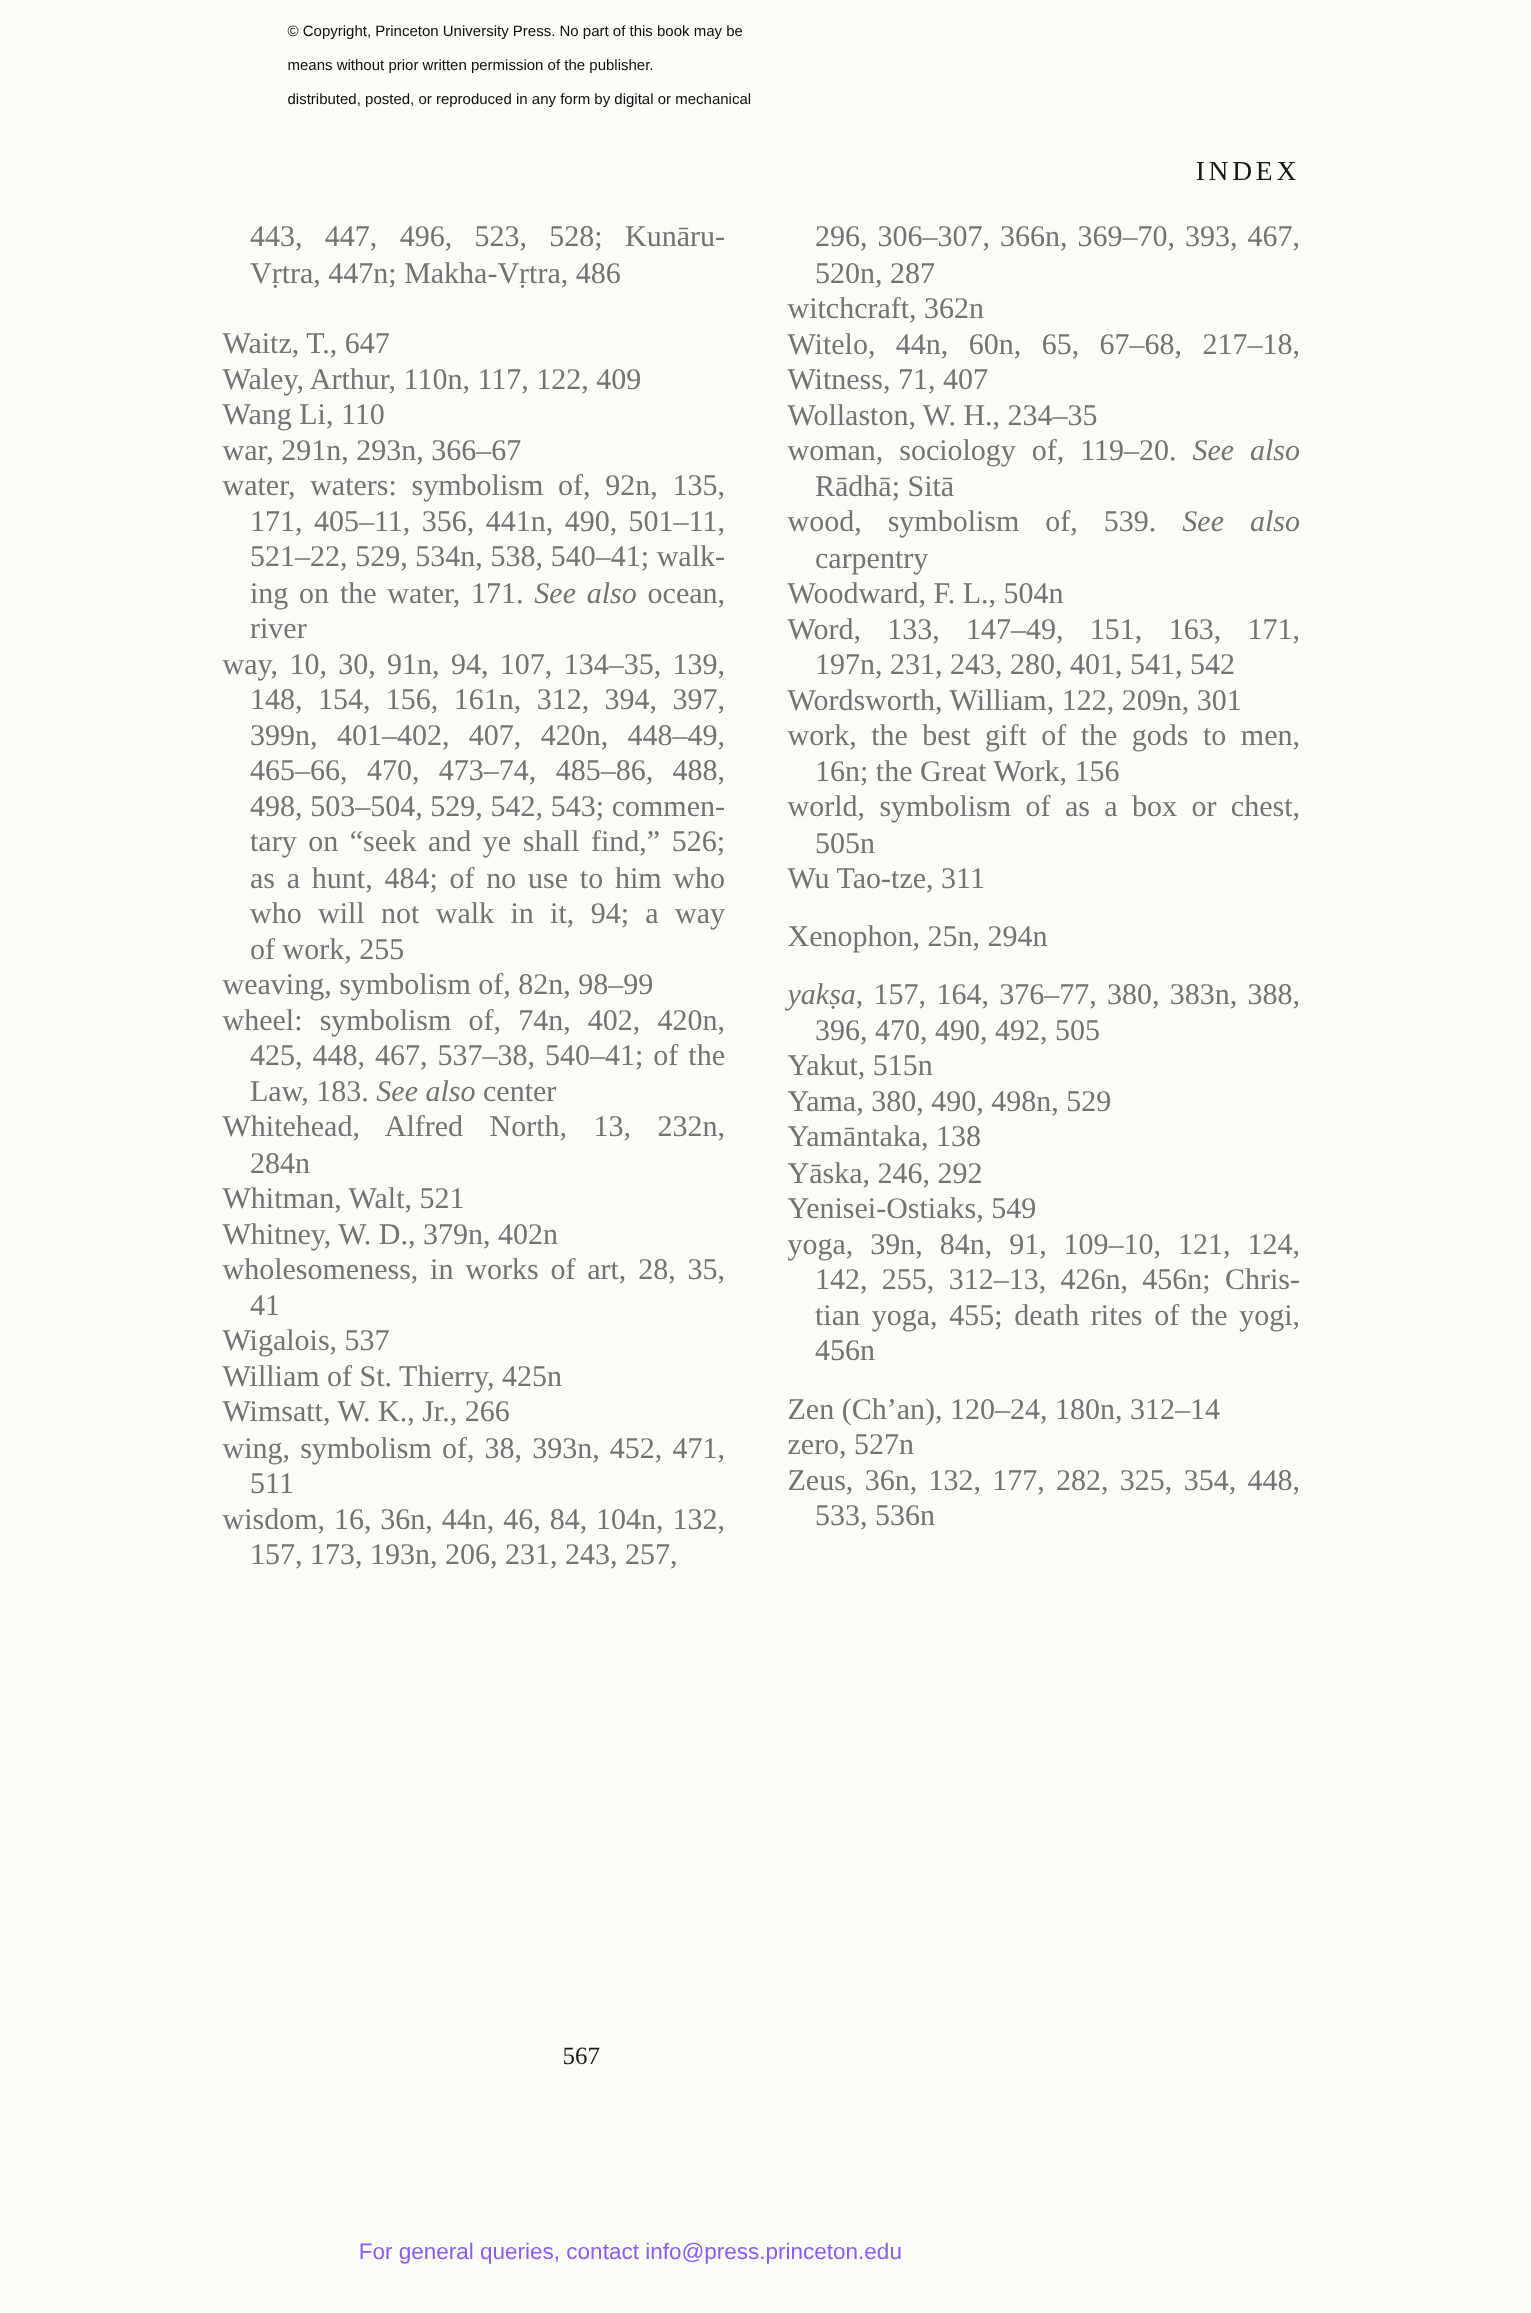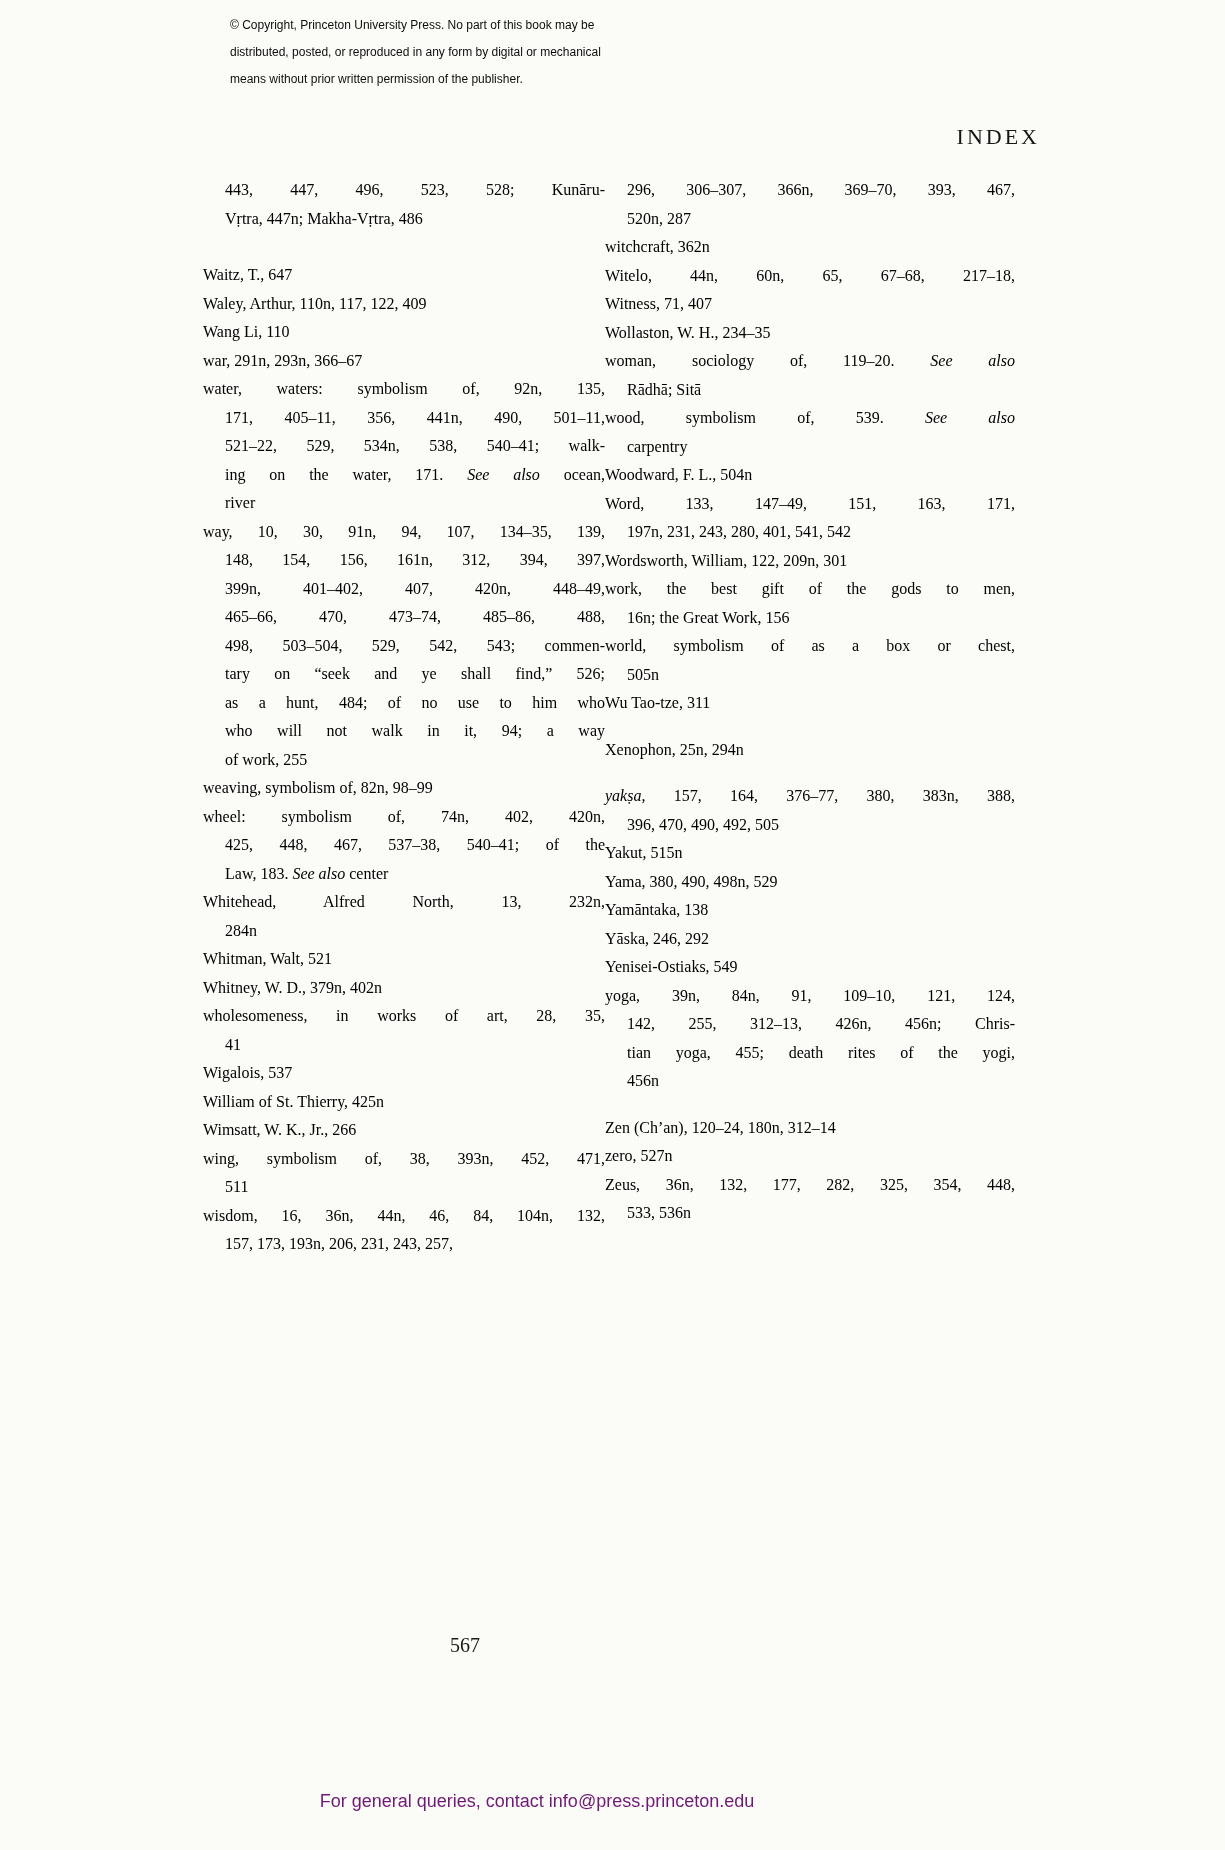--- a/index.html
+++ b/index.html
@@ -33,25 +33,25 @@
     letter-spacing: 3px;
     color: #161616;
   }
 
   .columns {
     position: absolute;
     left: 178px;
     top: 176px;
     width: 862px;
     display: flex;
-    justify-content: center;
+    justify-content: space-between;
     font-family: "Liberation Serif", "DejaVu Serif", serif;
-    font-size: 16px;
+    font-size: 24px;
     line-height: 28.5px;
-    color: #000000;
+    color: #737373;
   }
   .col-left  { width: 402px; }
   .col-right { width: 410px; }
 
   p.entry { margin: 0; padding: 0; }
   p.entry.gap1 { margin-top: 18px; }
   p.entry.gap2 { margin-top: 28px; }
 
   .ln {
     display: block;
@@ -70,35 +70,34 @@
     font-family: "Liberation Serif", "DejaVu Serif", serif;
     font-size: 20px;
     color: #191919;
   }
 
   .footer {
     position: absolute;
     top: 1791px;
     left: 287px;
     width: 500px;
-    text-align: center;
     font-family: "Liberation Sans", sans-serif;
     font-size: 18px;
-    color: #701a75;
+    color: #8b5cf6;
   }
 
   i { font-style: italic; }
 </style>
 </head>
 <body>
 
 <div class="copyright">
   <div>© Copyright, Princeton University Press. No part of this book may be</div>
+  <div>means without prior written permission of the publisher.</div>
   <div>distributed, posted, or reproduced in any form by digital or mechanical</div>
-  <div>means without prior written permission of the publisher.</div>
 </div>
 
 <div class="index-title">INDEX</div>
 
 <div class="columns">
   <div class="col-left">
       <p class="entry cont">
         <span class="ln">443, 447, 496, 523, 528; Kunāru-</span>
         <span class="ln turn last">Vṛtra, 447n; Makha-Vṛtra, 486</span>
       </p>

